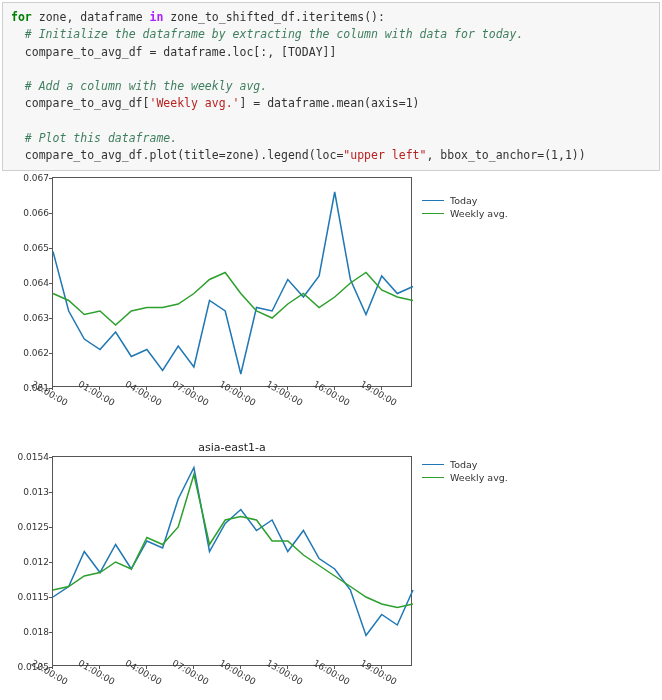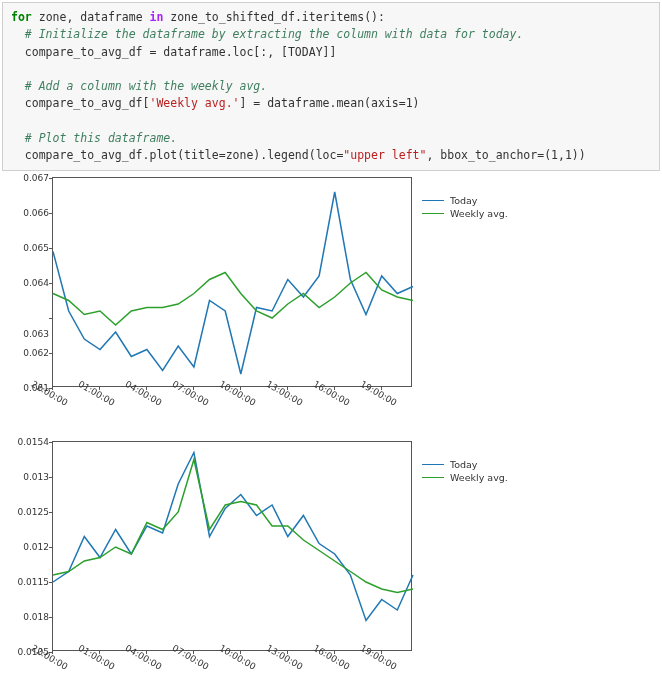--- a/index.html
+++ b/index.html
@@ -109,21 +109,21 @@
 
 <span class="comment">  # Plot this dataframe.</span>
 <span>  compare_to_avg_df.plot(title=zone).legend(loc=</span><span class="dstring">"upper left"</span><span>, bbox_to_anchor=(1,1))</span></div>
 
 <div class="chart-wrap">
   <div class="plot-area" id="plot0">
       <div class="y-tick" style="top: 210px;">0.061</div>
       <div class="y-tick-mark" style="top: 210px;"></div>
       <div class="y-tick" style="top: 175px;">0.062</div>
       <div class="y-tick-mark" style="top: 175px;"></div>
-      <div class="y-tick" style="top: 156px;">0.063</div>
+      <div class="y-tick" style="top: 140px;">0.063</div>
       <div class="y-tick-mark" style="top: 140px;"></div>
       <div class="y-tick" style="top: 105px;">0.064</div>
       <div class="y-tick-mark" style="top: 105px;"></div>
       <div class="y-tick" style="top: 70px;">0.065</div>
       <div class="y-tick-mark" style="top: 70px;"></div>
       <div class="y-tick" style="top: 35px;">0.066</div>
       <div class="y-tick-mark" style="top: 35px;"></div>
       <div class="y-tick" style="top: 0px;">0.067</div>
       <div class="y-tick-mark" style="top: 0px;"></div>
       <svg class="series" width="360" height="210">
@@ -155,20 +155,21 @@
       <span>Today</span>
     </div>
     <div class="legend-row">
       <span class="legend-line" style="border-color:#2ca02c"></span>
       <span>Weekly avg.</span>
     </div>
   </div>
 </div>
 
 <div class="chart-wrap">
+  <div class="chart-title">asia-east1-a</div>
   <div class="plot-area" id="plot1">
       <div class="y-tick" style="top: 210px;">0.0105</div>
       <div class="y-tick-mark" style="top: 210px;"></div>
       <div class="y-tick" style="top: 175px;">0.018</div>
       <div class="y-tick-mark" style="top: 175px;"></div>
       <div class="y-tick" style="top: 140px;">0.0115</div>
       <div class="y-tick-mark" style="top: 140px;"></div>
       <div class="y-tick" style="top: 105px;">0.012</div>
       <div class="y-tick-mark" style="top: 105px;"></div>
       <div class="y-tick" style="top: 70px;">0.0125</div>

